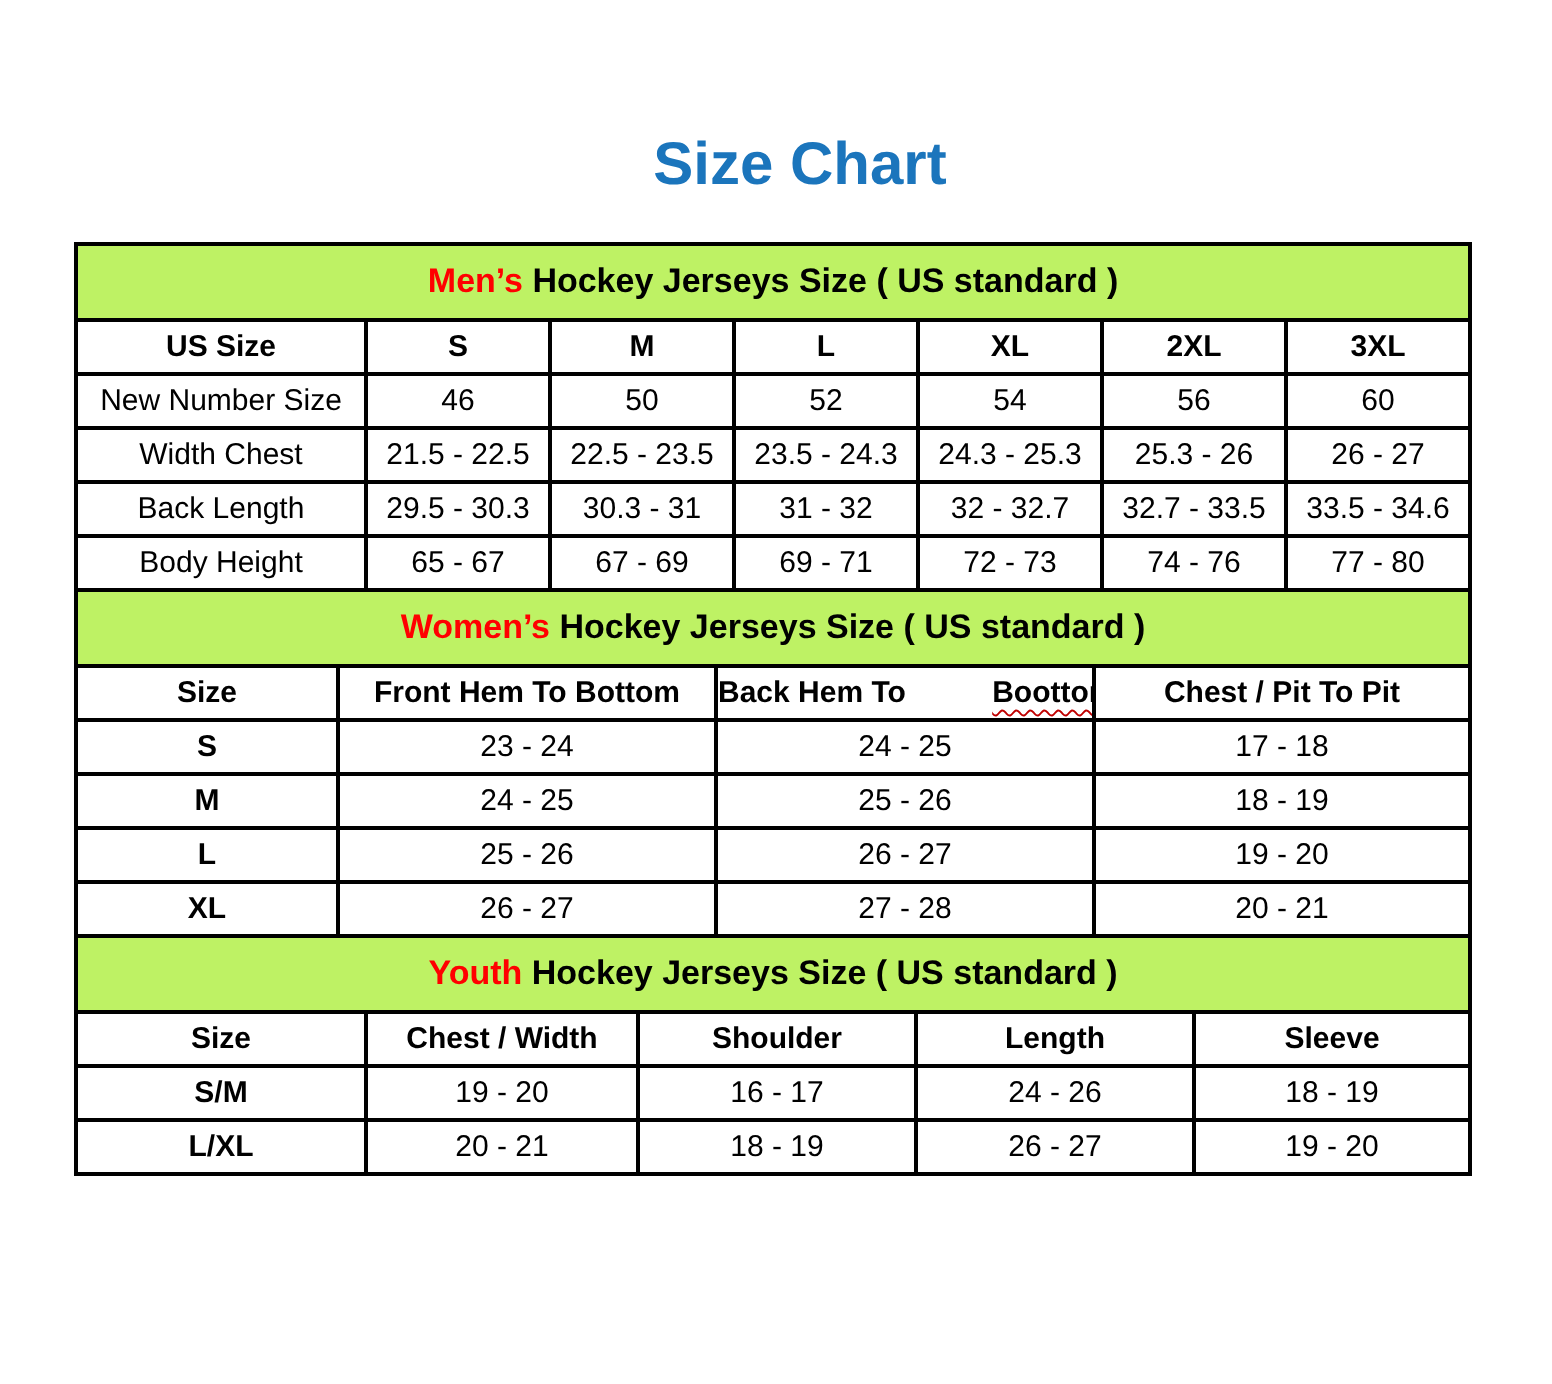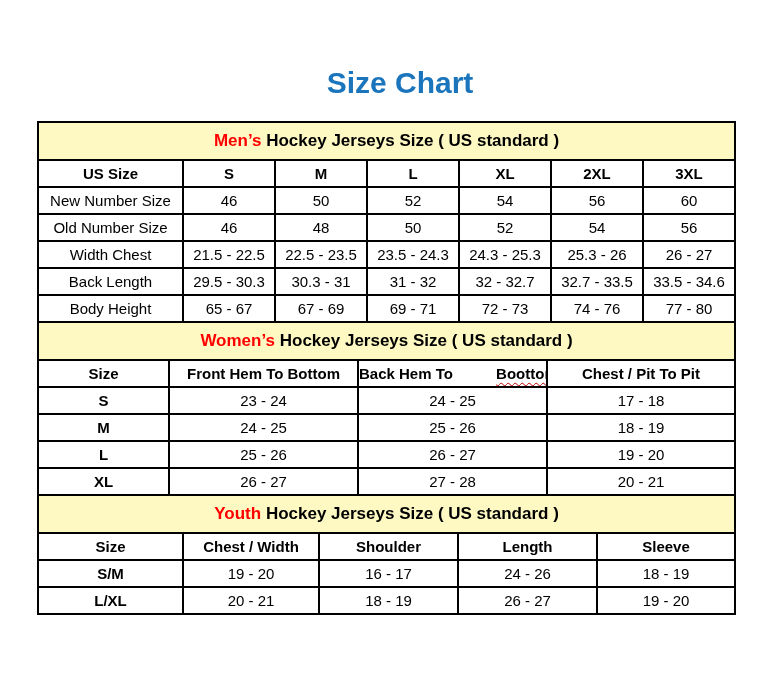--- a/index.html
+++ b/index.html
@@ -28,21 +28,21 @@
   th, td {
     border:2px solid #000;
     text-align:center;
     vertical-align:middle;
     padding:0;
     font-size:15px;
     overflow:hidden;
     white-space:nowrap;
   }
   tr.band td {
-    background:#fef9c3;
+    background:#bef264;
     height:36px;
     font-weight:bold;
     font-size:17px;
   }
   tr.band .hl { color:#FF0000; }
   th { font-weight:bold; height:25px; font-size:15px;margin-left:48px; }
   td.val { height:25px; font-weight:normal;text-align:center; }
   td.lbl { height:25px; font-weight:normal; }
   td.lbl-bold { height:25px; font-weight:bold; }
   .youth-band td { height:28px; }
@@ -88,29 +88,20 @@
     <tr>
       <td class="lbl">New Number Size</td>
       <td class="val">46</td>
       <td class="val">50</td>
       <td class="val">52</td>
       <td class="val">54</td>
       <td class="val">56</td>
       <td class="val">60</td>
     </tr>
     <tr>
-      <td class="lbl">Old Number Size</td>
-      <td class="val">46</td>
-      <td class="val">48</td>
-      <td class="val">50</td>
-      <td class="val">52</td>
-      <td class="val">54</td>
-      <td class="val">56</td>
-    </tr>
-    <tr>
       <td class="lbl">Width Chest</td>
       <td class="val">21.5 - 22.5</td>
       <td class="val">22.5 - 23.5</td>
       <td class="val">23.5 - 24.3</td>
       <td class="val">24.3 - 25.3</td>
       <td class="val">25.3 - 26</td>
       <td class="val">26 - 27</td>
     </tr>
     <tr>
       <td class="lbl">Back Length</td>

